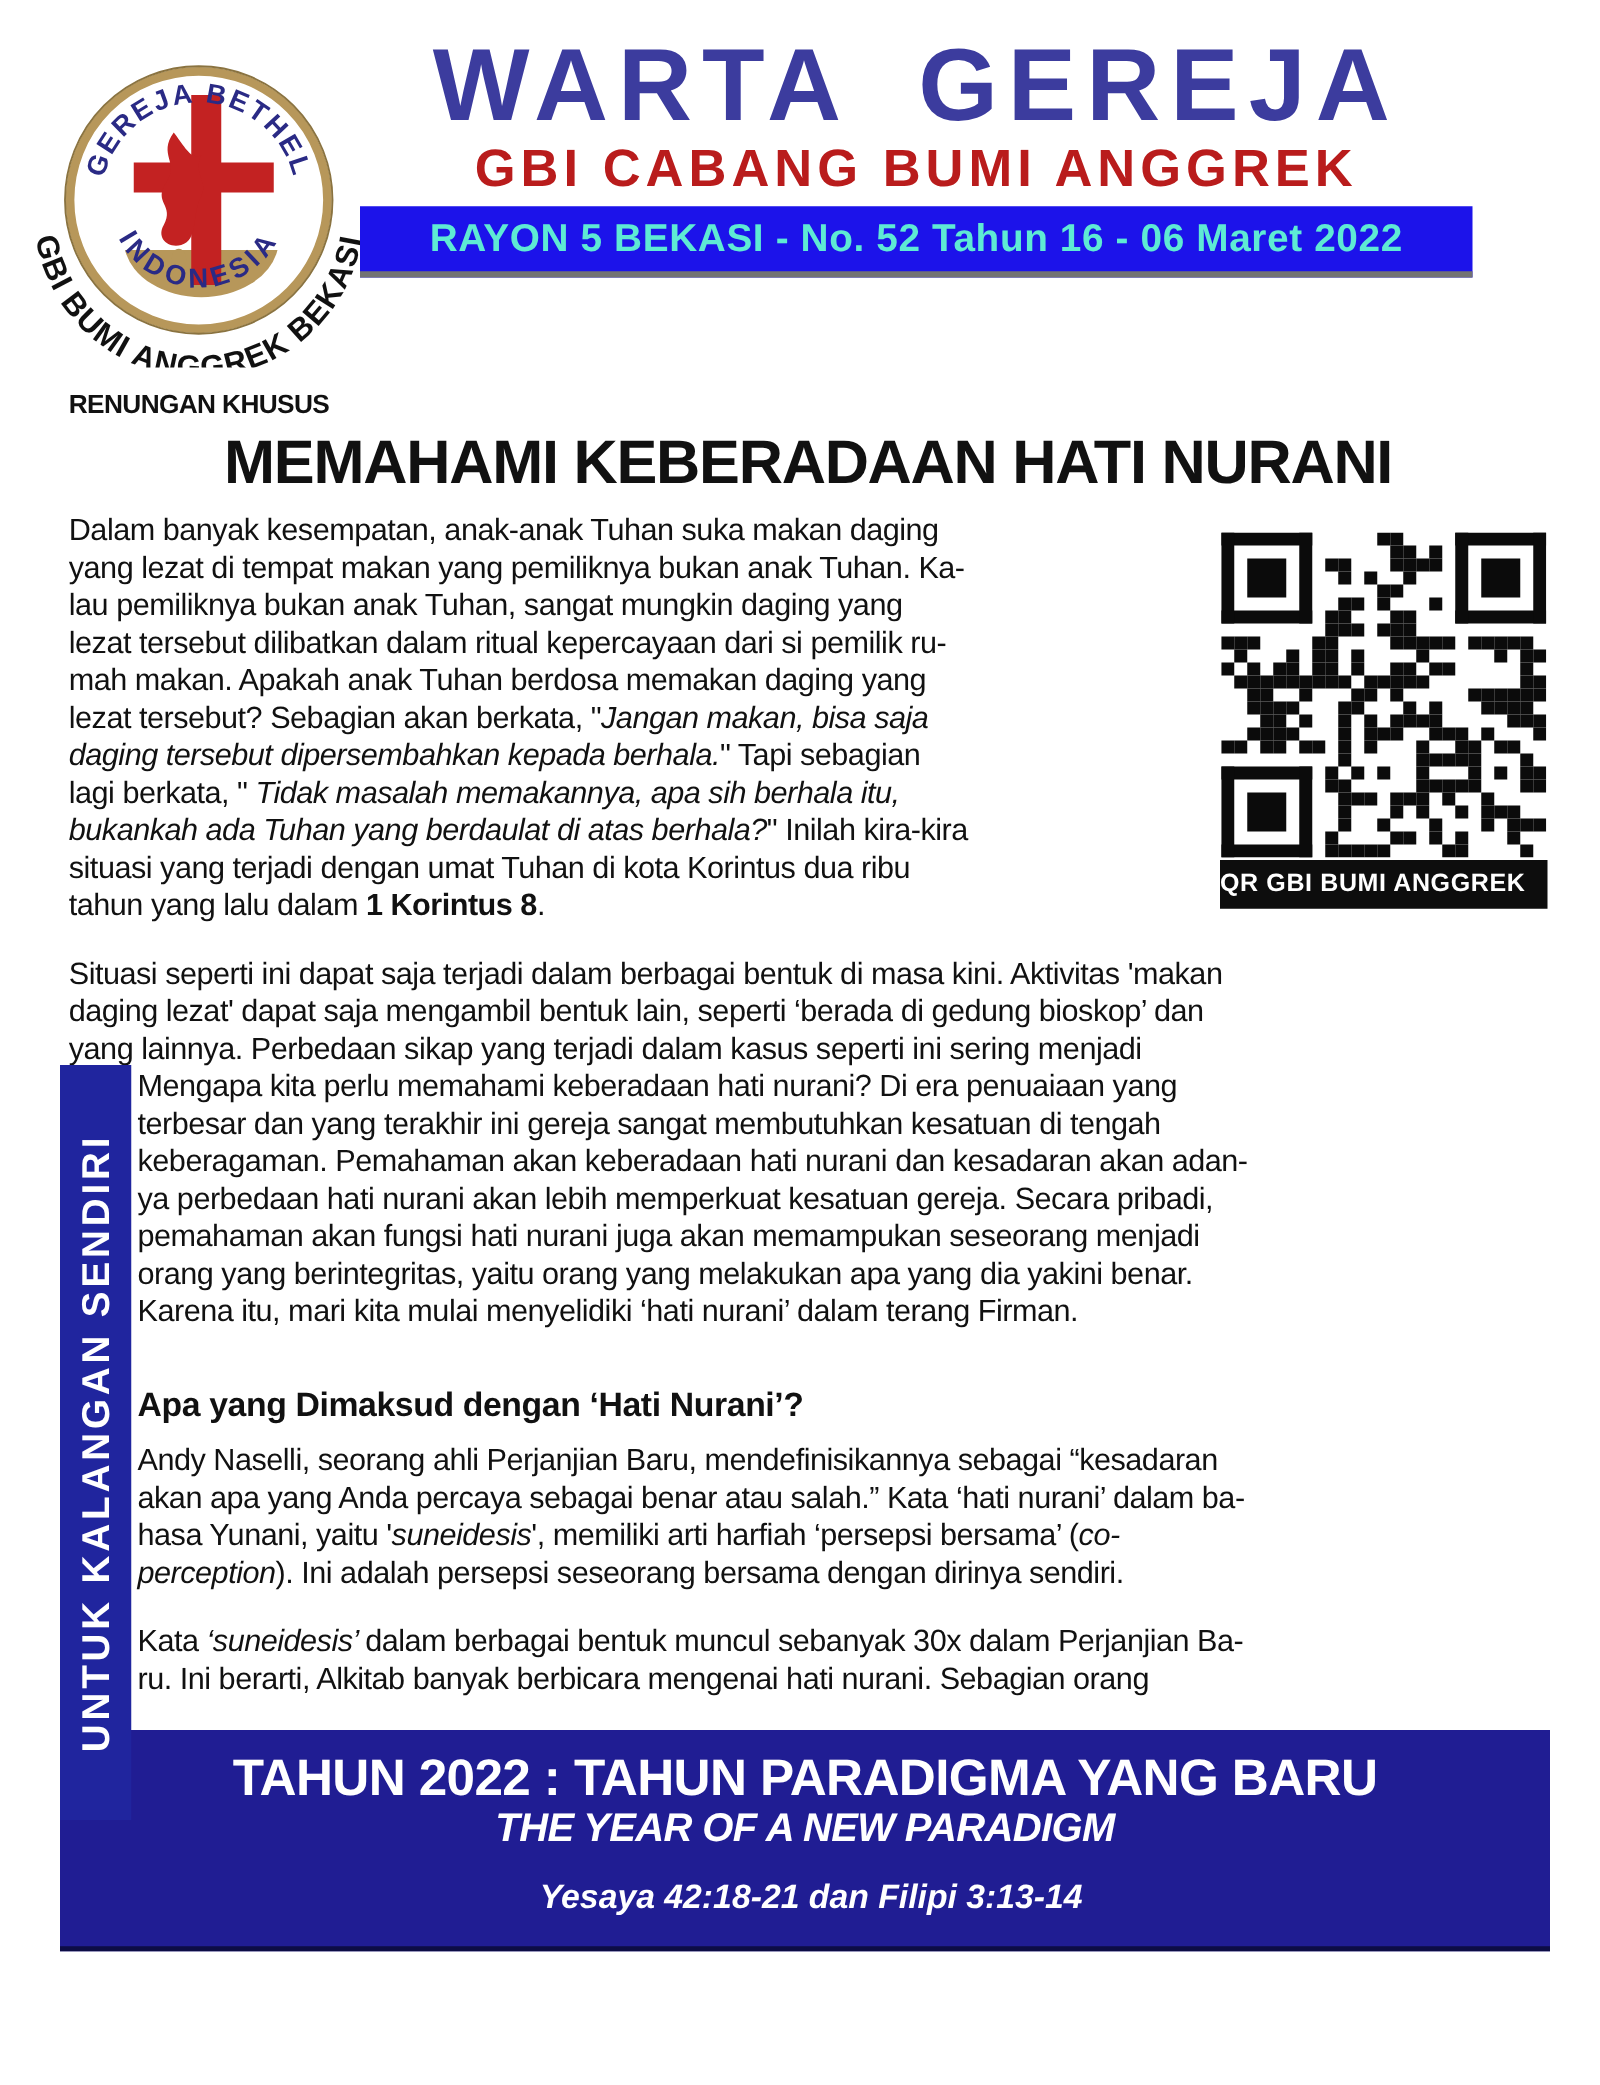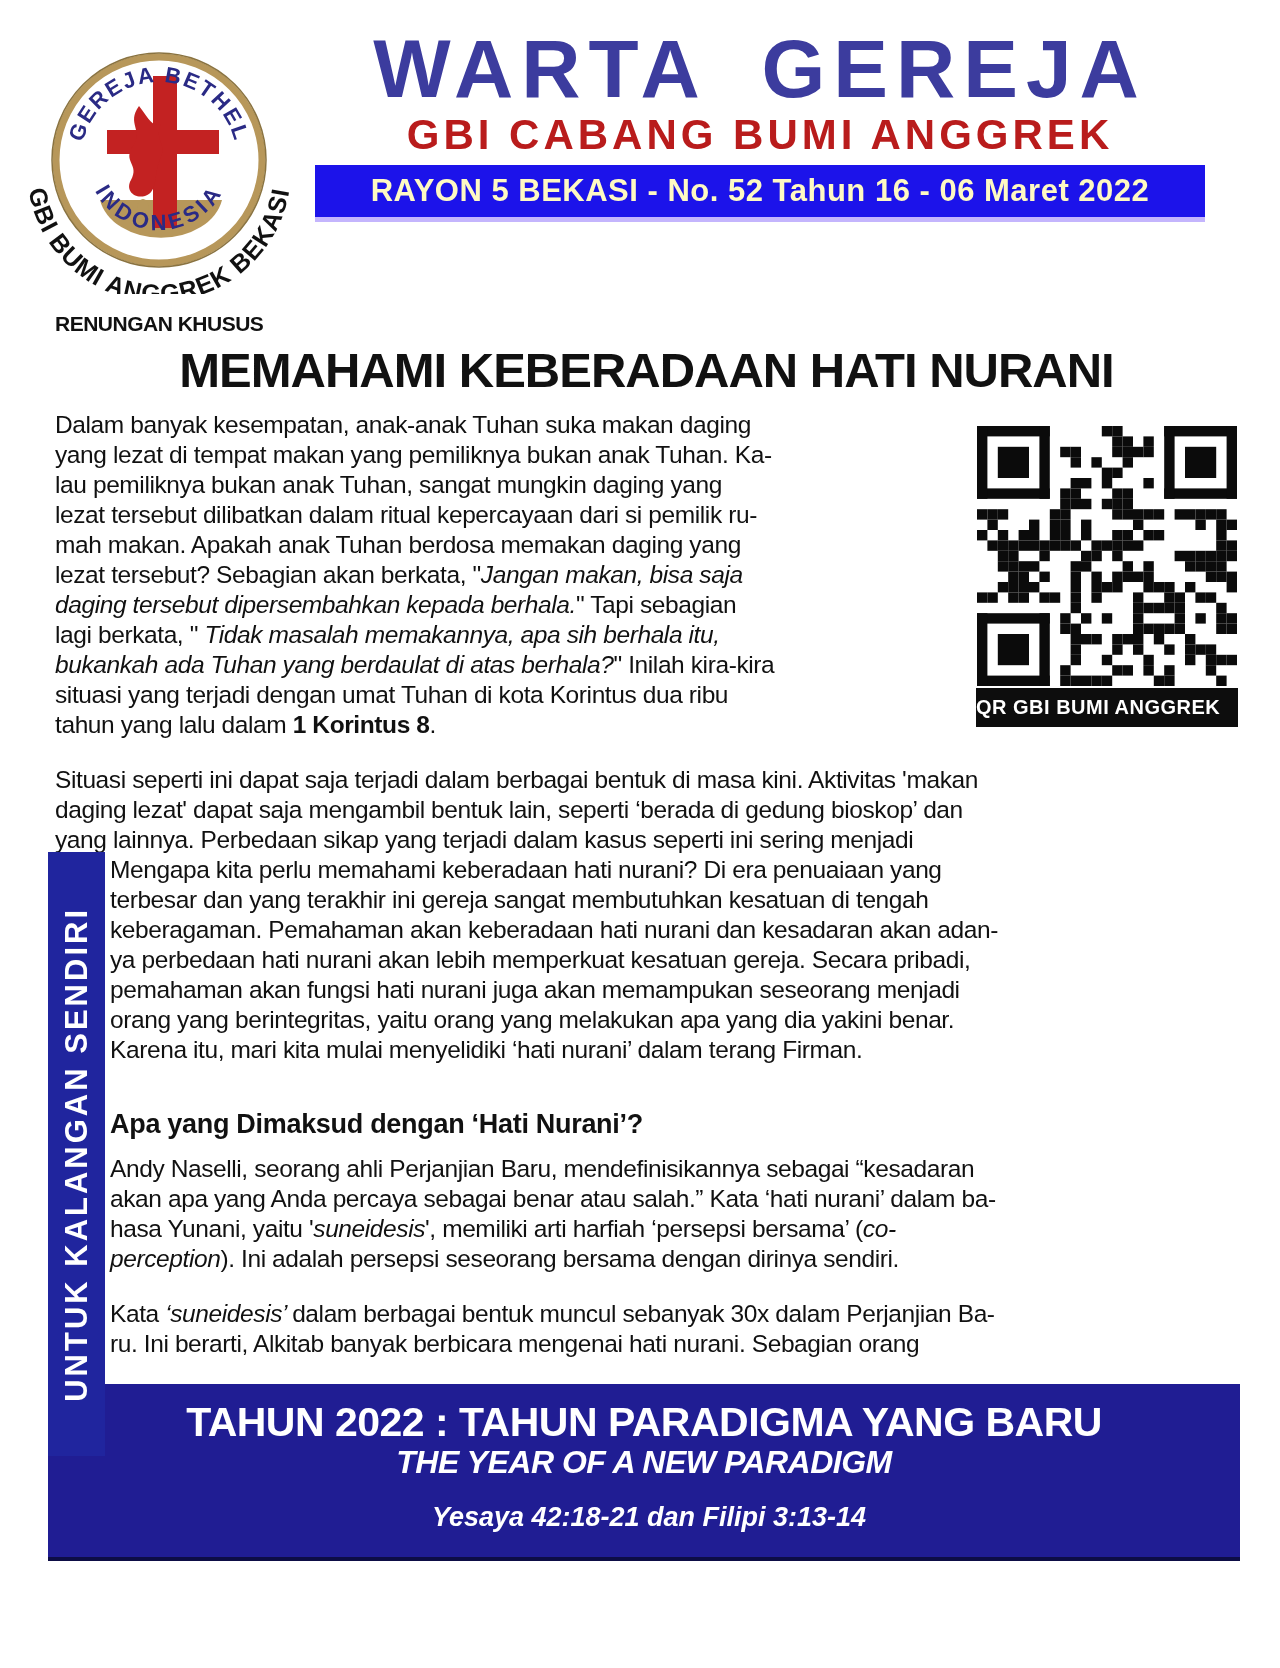--- a/index.html
+++ b/index.html
@@ -5,32 +5,32 @@
   html,body { margin:0; padding:0; background:#e8e8e8; }
   .page {
     position:relative; width:1280px; height:1668px; margin:0 auto;
     background:#ffffff; overflow:hidden;
     font-family:"Liberation Sans","DejaVu Sans",sans-serif; color:#111;
   }
 
   
   .masthead { position:relative; height:292px; }
   .logo { position:absolute; left:4px; top:18px; }
-  .masthead-right { position:absolute; left:315px; top:26px; width:890px; text-align:center; }
+  .masthead-right { position:absolute; left:288px; top:26px; width:890px; text-align:center; }
   .mast-title {
     font-size:82px; line-height:1.05; font-weight:800; color:#3c3c9e;
     letter-spacing:8px; word-spacing:26px; white-space:nowrap;
   }
   .mast-subtitle {
     font-size:42px; line-height:1.0; color:#b91c1c; letter-spacing:4px;
     margin-top:2px; white-space:nowrap; font-weight:600;
   }
   .issue-banner {
-    margin-top:9px; background:#1c13ea; border-bottom:5px solid #c4b5fd;
-    color:#fef9c3; font-weight:bold; font-size:31px; line-height:52px;
+    margin-top:9px; background:#1c13ea; border-bottom:5px solid #737373;
+    color:#5eead4; font-weight:bold; font-size:31px; line-height:52px;
     letter-spacing:0.5px; white-space:nowrap;
   }
 
   
   .content { position:relative; padding:0 42px 0 55px; }
   .section-label { font-size:21px; font-weight:bold; letter-spacing:-0.5px; margin-top:20px; }
   .article-title { font-size:49px; font-weight:bold; text-align:center; letter-spacing:-1px; margin:6px 0 12px; }
 
   .qr-block { float:right; width:262px; margin:16px 0 4px 26px; }
   .qr-code { display:block; width:260px; height:260px; background:#ffffff; margin:0 auto 2px; }

